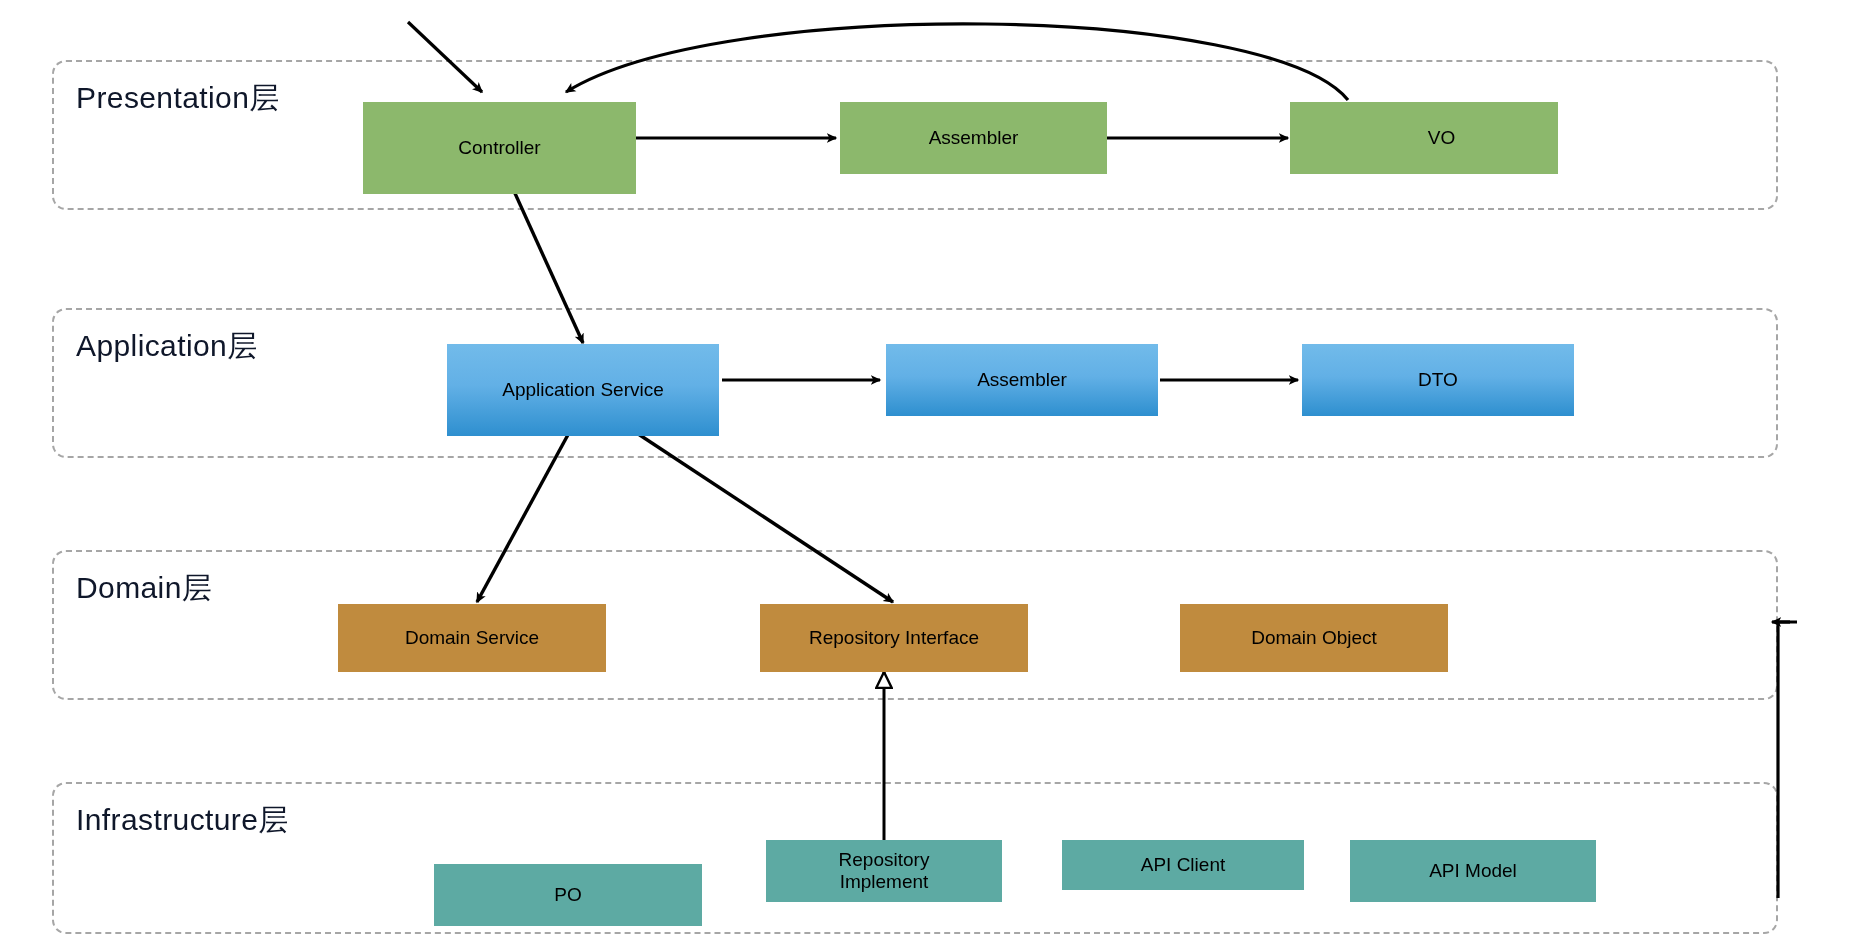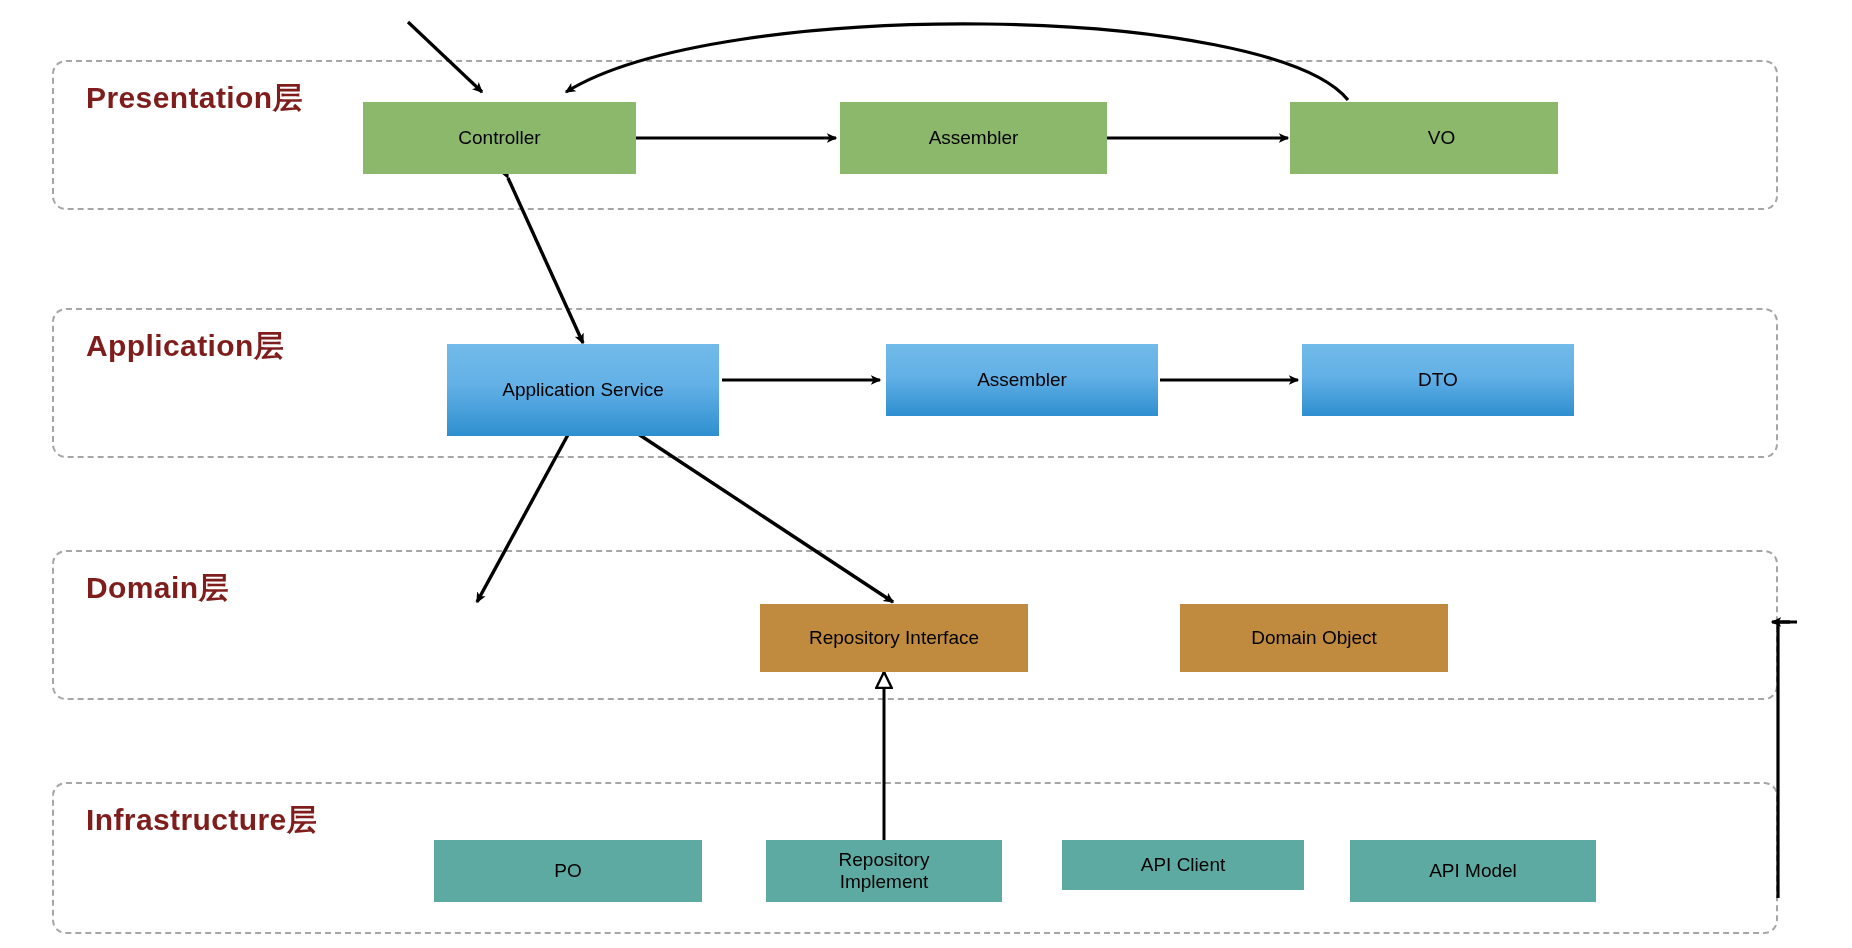--- a/index.html
+++ b/index.html
@@ -13,27 +13,26 @@
 
   
   .layer {
     position:absolute;
     border:2.5px dashed #a6a6a6;
     border-radius:14px;
     background:transparent;
   }
   .layer-label {
     position:absolute;
-    color:#7f1d1d;
+    color:#0f172a;
     font-size:30px;
-    font-weight:700;
+    font-weight:400;
     letter-spacing:.4px;
     white-space:nowrap;
     z-index:5;
-    margin-left:10px;
   }
 
   
   .node {
     position:absolute;
     display:flex;
     align-items:center;
     justify-content:center;
     text-align:center;
     color:#000;
@@ -90,21 +89,21 @@
 
     <line x1="884" y1="840" x2="884" y2="672" stroke="#000" stroke-width="3" marker-end="url(#tri)"></line>
 
     <path d="M1778,898 L1778,622 L1797,622" fill="none" stroke="#000" stroke-width="3.2" transform="translate(0,0)"></path>
     <line x1="1790" y1="622" x2="1772" y2="622" stroke="#000" stroke-width="3.2" marker-end="url(#ah)"></line>
   </svg>
 
   <div class="layer" style="left:52px; top:60px; width:1726px; height:150px;"></div>
   <div class="layer-label" style="left:76px; top:78px;">Presentation层</div>
 
-  <div class="node green" style="left:363px; top:102px; width:273px; height:72px;">
+  <div class="node green" style="left:363px; top:102px; width:273px; height:92px;">
     <span>Controller</span>
   </div>
   <div class="node green" style="left:840px; top:102px; width:267px; height:72px;">
     <span>Assembler</span>
   </div>
   <div class="node green" style="left:1290px; top:102px; width:268px; height:72px;padding-left:39px;">
     <span>VO</span>
   </div>
 
   <div class="layer" style="left:52px; top:308px; width:1726px; height:150px;"></div>
@@ -116,31 +115,34 @@
   <div class="node blue" style="left:886px; top:344px; width:272px; height:72px;">
     <span>Assembler</span>
   </div>
   <div class="node blue" style="left:1302px; top:344px; width:272px; height:72px;">
     <span>DTO</span>
   </div>
 
   <div class="layer" style="left:52px; top:550px; width:1726px; height:150px;"></div>
   <div class="layer-label" style="left:76px; top:568px;">Domain层</div>
 
+  <div class="node brown" style="left:338px; top:604px; width:268px; height:68px;">
+    <span>Domain Service</span>
+  </div>
   <div class="node brown" style="left:760px; top:604px; width:268px; height:68px;">
     <span>Repository Interface</span>
   </div>
   <div class="node brown" style="left:1180px; top:604px; width:268px; height:68px;">
     <span>Domain Object</span>
   </div>
 
   <div class="layer" style="left:52px; top:782px; width:1726px; height:152px;"></div>
   <div class="layer-label" style="left:76px; top:800px;">Infrastructure层</div>
 
-  <div class="node teal" style="left:434px; top:840px; width:268px; height:62px;">
+  <div class="node teal" style="left:434px; top:864px; width:268px; height:62px;">
     <span>PO</span>
   </div>
   <div class="node teal" style="left:766px; top:840px; width:236px; height:62px;">
     <span style="white-space:pre-line;">Repository
 Implement</span>
   </div>
   <div class="node teal" style="left:1062px; top:840px; width:242px; height:50px;">
     <span>API Client</span>
   </div>
   <div class="node teal" style="left:1350px; top:840px; width:246px; height:62px;align-items:center;">

